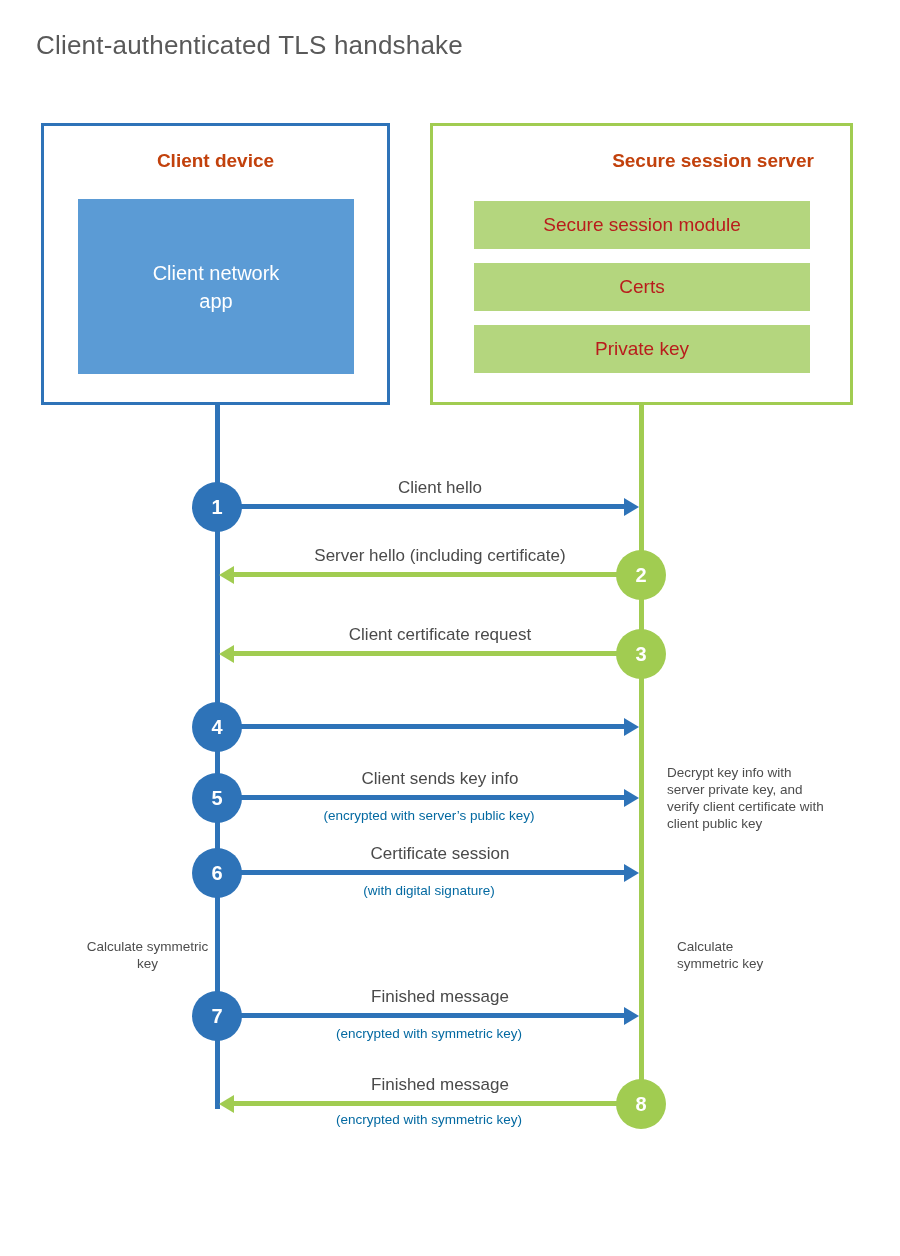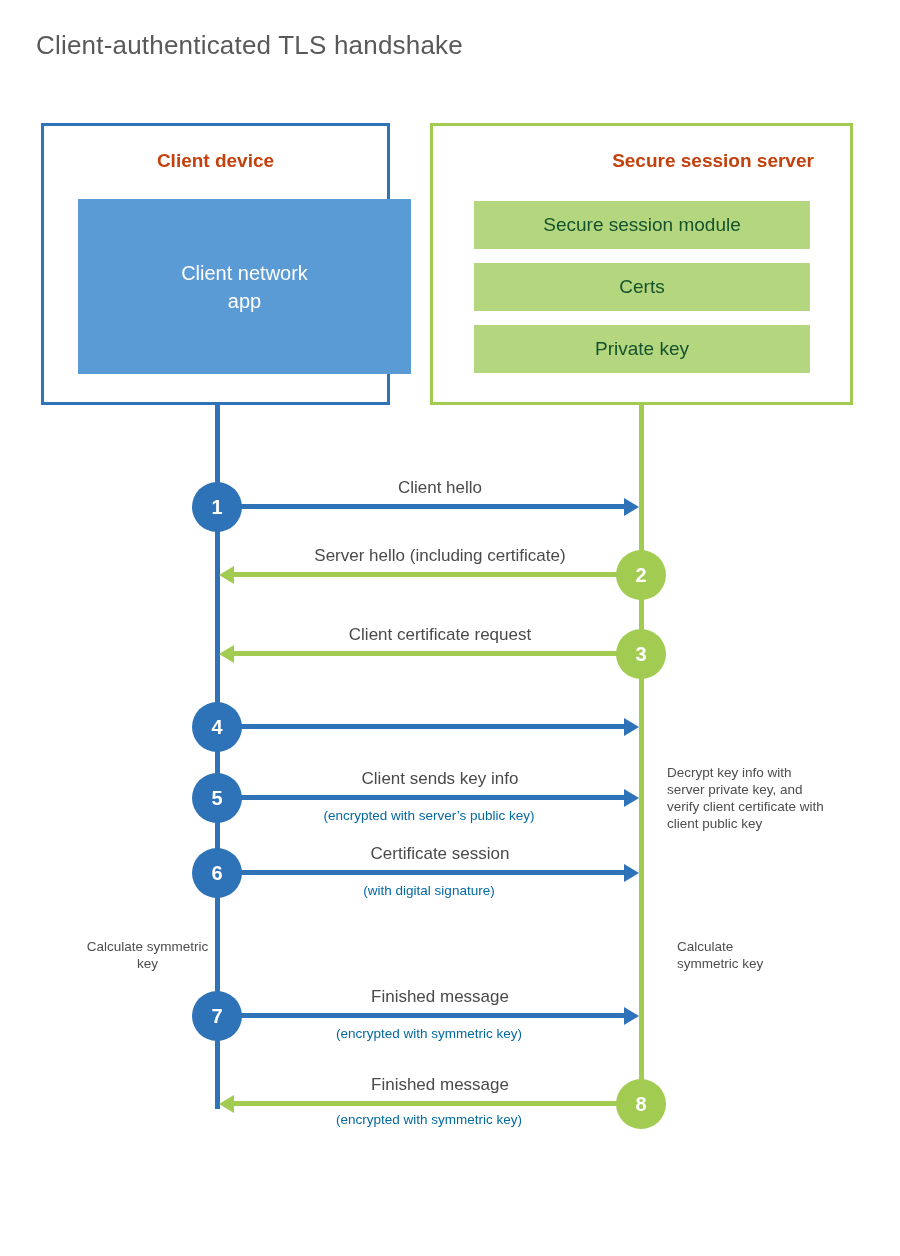--- a/index.html
+++ b/index.html
@@ -35,37 +35,37 @@
     text-align: center;
     font-size: 19px;
     font-weight: 700;
     color: #c2410c;
   }
   .client-title { left: 41px; width: 349px; }
   .server-title { left: 430px; width: 486px; margin-left: 40px; }
   .app-box {
     position: absolute;
     left: 78px; top: 199px;
-    width: 333px; height: 175px;
+    width: 276px; height: 175px;
     background: #5b9bd5;
     color: #ffffff;
     font-size: 20px;
     display: flex;
     align-items: center;
     justify-content: center;
     text-align: center;
     white-space: pre-line;
     line-height: 1.4;
   }
   .module-bar {
     position: absolute;
     left: 474px;
     width: 336px; height: 48px;
     background: #b4d67e;
-    color: #14532d;
+    color: #b91c1c;
     font-size: 19px;
     display: flex;
     align-items: center;
     justify-content: center;
   }
   .bar-0 { top: 201px; }
   .bar-1 { top: 263px; }
   .bar-2 { top: 325px; }
   
   .lifeline { position: absolute; width: 5px; top: 404px; }

